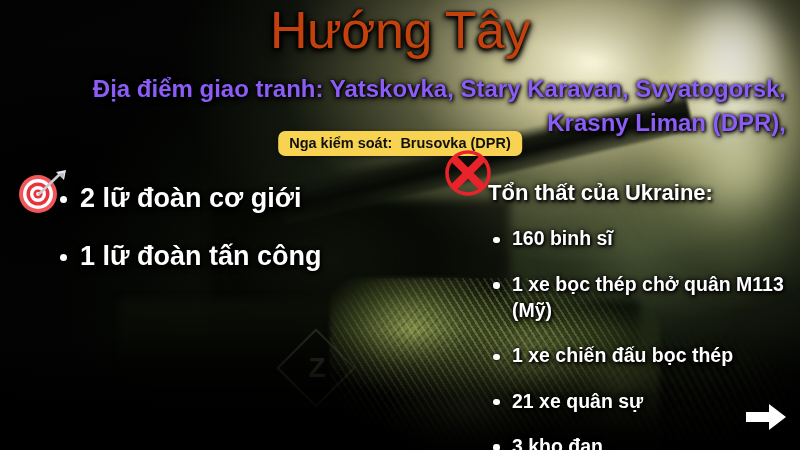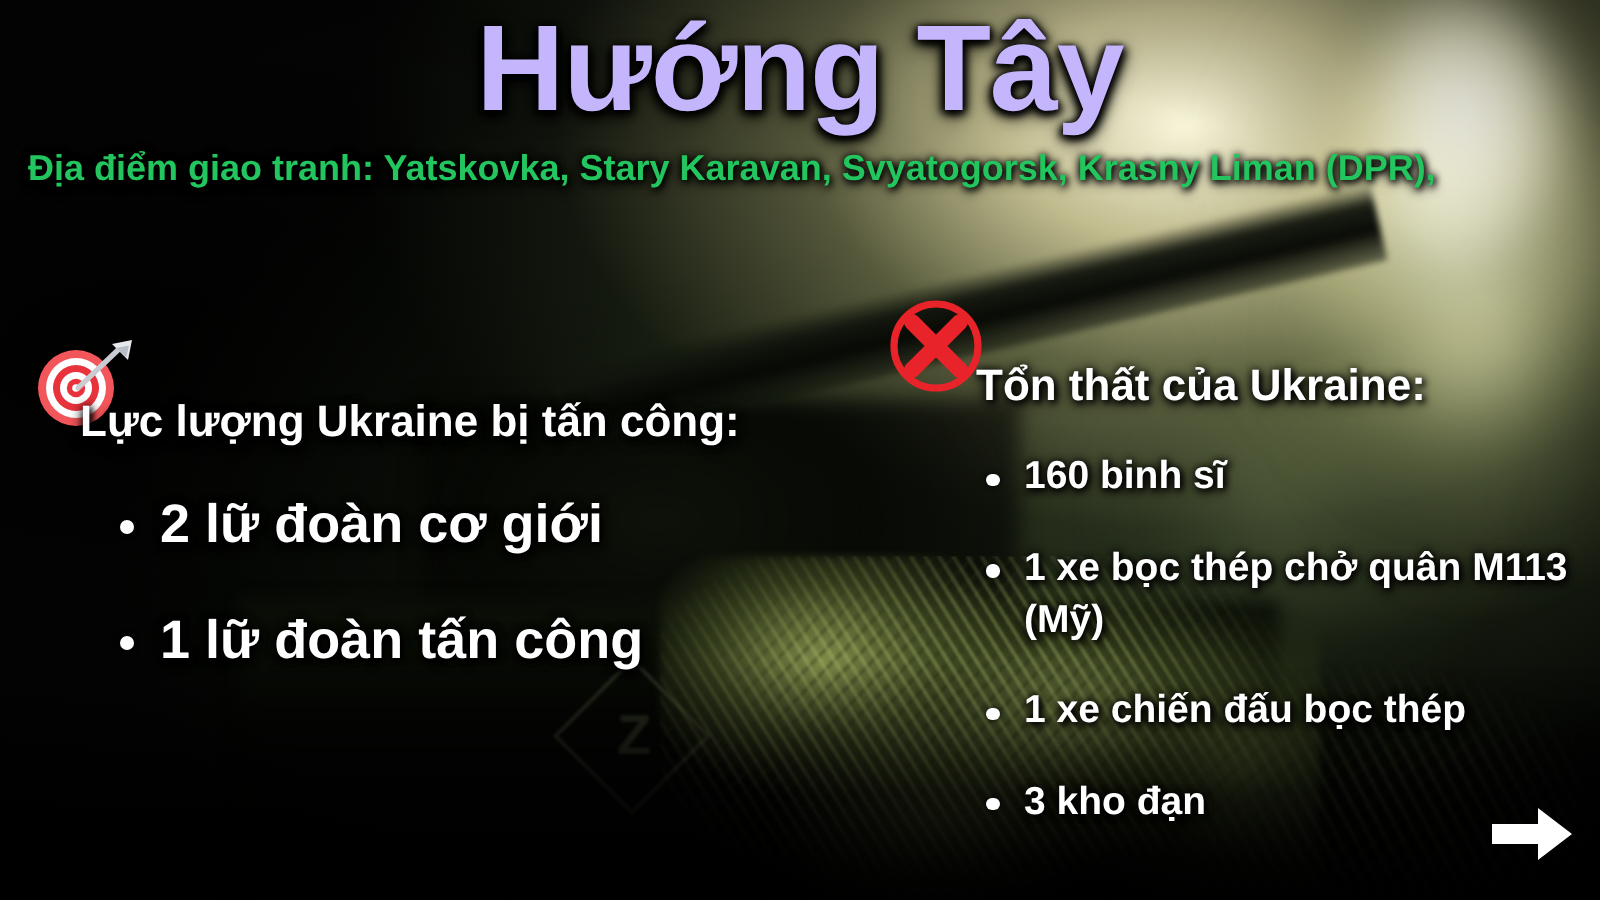--- a/index.html
+++ b/index.html
@@ -120,34 +120,34 @@
     position:absolute; left:0; right:0; bottom:0; height:120px;
     background:linear-gradient(180deg, rgba(0,0,0,0) 0%, rgba(0,0,0,0.72) 55%, rgba(0,0,0,0.96) 100%);
   }
 
   
   .content{ position:absolute; inset:0; }
 
   .title{
     position:absolute; left:0; right:0; top:2px;
     text-align:center;
-    font-size:61px; font-weight:bold; color:#c4b5fd;
+    font-size:52px; font-weight:normal; color:#c2410c;
     letter-spacing:-0.5px;
     text-shadow:
       0 0 3px rgba(0,0,0,.95),
       2px 2px 4px rgba(0,0,0,.95),
       -2px 2px 4px rgba(0,0,0,.9),
       0 3px 10px rgba(0,0,0,.85);
     line-height:1.08;
   }
 
   .subtitle{
     position:absolute; left:14px; right:14px; top:72px;
-    text-align:left;
-    font-size:18px; font-weight:bold; color:#22c55e;
+    text-align:right;
+    font-size:24px; font-weight:bold; color:#8b5cf6;
     line-height:1.42;
     text-shadow:0 0 4px rgba(0,0,0,.95), 1px 1px 3px rgba(0,0,0,.95), 0 2px 6px rgba(0,0,0,.85);
   }
   .subtitle span{ display:inline; }
 
   .badge{
     position:absolute; left:50%; top:131px;
     transform:translateX(-50%);
     background:#f8d351;
     color:#111;
@@ -236,50 +236,51 @@
 
   <div class="content">
 
     <h1 class="title">Hướng Tây</h1>
 
     <div class="subtitle">
       <span>Địa điểm giao tranh: Yatskovka, Stary Karavan, Svyatogorsk, Krasny Liman (DPR),</span>
       <br>
     </div>
 
+    <div class="badge">Nga kiểm soát:  Brusovka (DPR)</div>
 
     <div class="col col-left">
       <div class="icon-target">
         <svg width="54" height="48" viewBox="0 0 54 48">
           <circle cx="24" cy="26" r="19" fill="#f2555a"></circle>
           <circle cx="24" cy="26" r="15" fill="#ffffff"></circle>
           <circle cx="24" cy="26" r="11.5" fill="#e8323c"></circle>
           <circle cx="24" cy="26" r="8" fill="#ffffff"></circle>
           <circle cx="24" cy="26" r="4.6" fill="#e8323c"></circle>
           <circle cx="24" cy="26" r="1.9" fill="#ffffff"></circle>
           <g stroke="#c9ccd3" stroke-width="2.6" stroke-linecap="round">
             <line x1="25" y1="26" x2="45" y2="7"></line>
           </g>
           <path d="M42 4 L52 2 L50 12 Z" fill="#e6e8ec"></path>
           <path d="M44 6 L50.5 4.8 L49.2 10.6 Z" fill="#b9bec6"></path>
         </svg>
       </div>
-      <div class="head">Lực lượng Ukraine bị tấn công:</div>
       <ul class="items">
         <li>2 lữ đoàn cơ giới</li>
         <li>1 lữ đoàn tấn công</li>
       </ul>
     </div>
 
     <div class="col col-right">
       <div class="head">Tổn thất của Ukraine:</div>
       <ul class="items">
         <li>160 binh sĩ</li>
         <li>1 xe bọc thép chở quân M113 (Mỹ)</li>
         <li>1 xe chiến đấu bọc thép</li>
+        <li>21 xe quân sự</li>
         <li>3 kho đạn</li>
       </ul>
     </div>
 
     <div class="icon-x">
       <svg width="50" height="50" viewBox="0 0 50 50">
         <circle cx="25" cy="25" r="21" fill="none" stroke="#e8232a" stroke-width="3.6"></circle>
         <g stroke="#e8232a" stroke-width="8" stroke-linecap="round">
           <line x1="13" y1="13" x2="37" y2="37"></line>
           <line x1="37" y1="13" x2="13" y2="37"></line>

